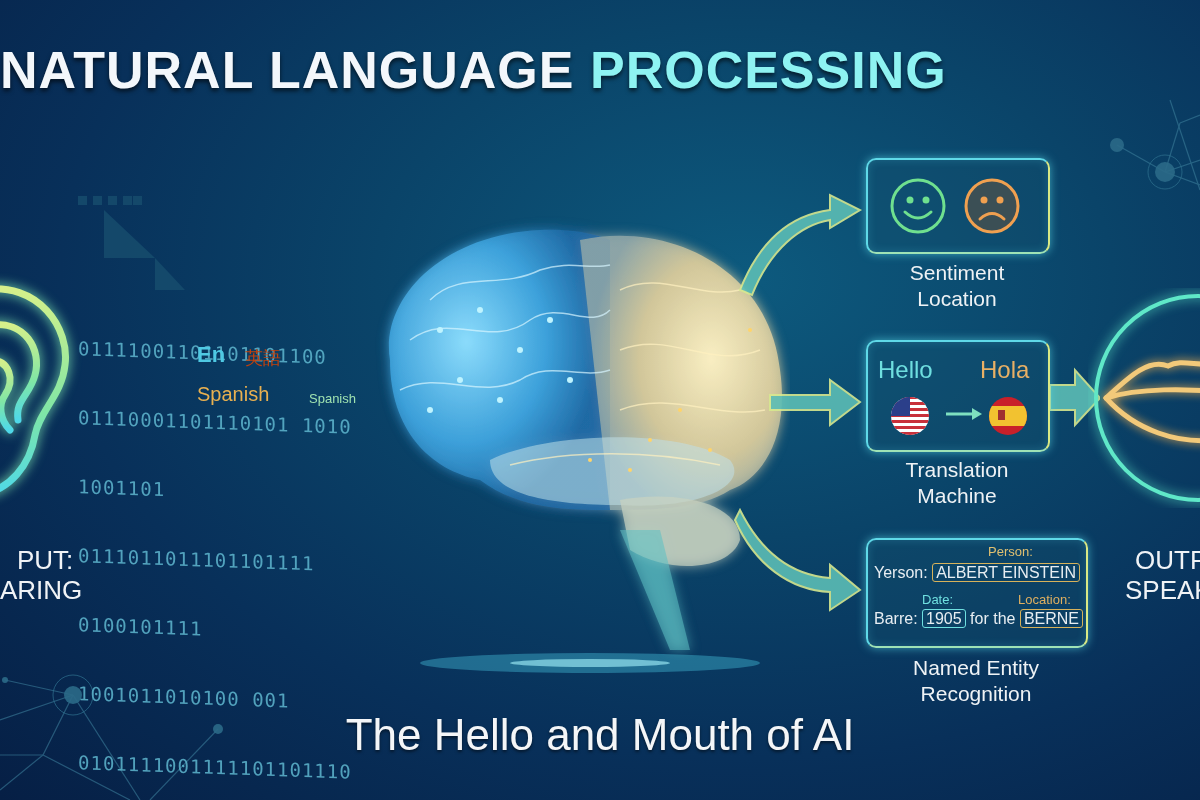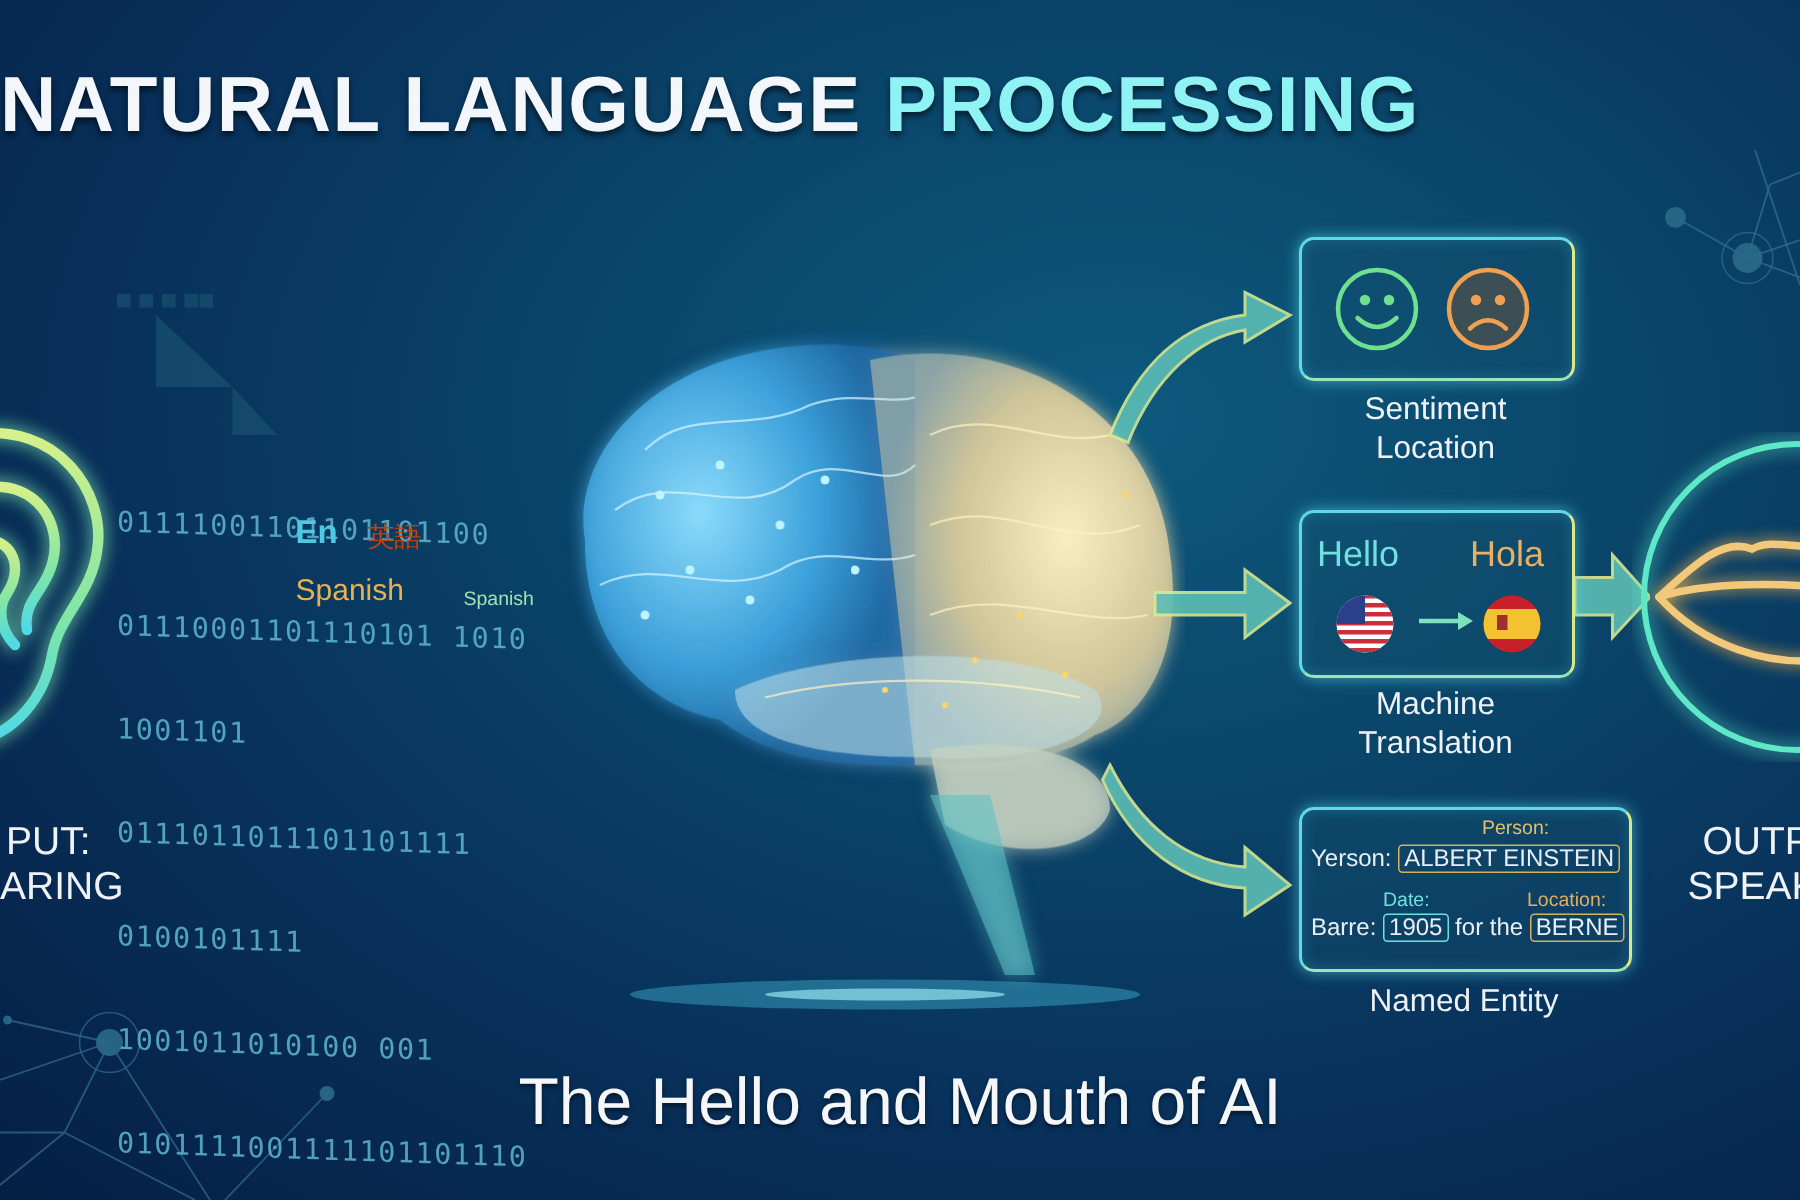--- a/index.html
+++ b/index.html
@@ -96,21 +96,21 @@
         <stop offset="1" stop-color="#4fd8e8"></stop>
     </linearGradient>
   </defs>
   <g fill="none" stroke="url(#earg)" stroke-width="7" stroke-linecap="round">
     <path d="M10 20 C70 10 100 60 95 95 C92 125 70 140 65 165 C60 195 40 220 10 225"></path>
     <path d="M20 55 C55 50 72 80 65 105 C60 125 45 130 48 150"></path>
     <path d="M20 90 C40 90 45 110 35 125 C28 135 30 150 40 160"></path>
   </g>
 </svg>
 <div class="abs side-label" style="left:0;top:545px;">
-  <div style="padding-left:4px">PUT:</div>
+  <div style="padding-left:17px">PUT:</div>
   <div>ARING</div>
 </div>
 
 <div class="abs binary" style="left:78px;top:296px;transform:skewY(2deg);">
   <div>01111001101101101100</div>
   <div>01110001101110101 1010</div>
   <div>1001101</div>
   <div>0111011011101101111</div>
   <div>0100101111</div>
   <div>1001011010100 001</div>
@@ -238,41 +238,42 @@
         <circle cx="20" cy="20" r="19"></circle>
       </clipPath>
     <g clip-path="url(#ce)">
       <rect width="40" height="40" fill="#c8202a"></rect>
       <rect y="10" width="40" height="20" fill="#f2c230"></rect>
       <rect x="10" y="14" width="7" height="10" fill="#a03030"></rect>
     </g>
   </svg>
 </div>
 <div class="abs task-label" style="left:866px;top:457px;width:182px;">
+  <div>Translation</div>
   <div>Machine</div>
-  <div>Translation</div>
 </div>
 
 <div class="abs panel" style="left:866px;top:538px;width:218px;height:106px;">
   <div class="abs ner-tag" style="left:120px;top:4px;color:#e0c070;">Person:</div>
   <div class="abs ner-text" style="left:6px;top:24px;white-space:nowrap;">
     <span>Yerson:</span>
     <span class="ner-box">ALBERT EINSTEIN</span>
   </div>
   <div class="abs ner-tag" style="left:54px;top:52px;color:#6fe0e0;">Date:</div>
   <div class="abs ner-tag" style="left:150px;top:52px;color:#e0b060;">Location:</div>
   <div class="abs ner-text" style="left:6px;top:70px;white-space:nowrap;">
     <span>Barre:</span>
     <span class="ner-box" style="border-color:#6fe0e0">1905</span>
     <span>for the</span>
     <span class="ner-box">BERNE</span>
   </div>
 </div>
 <div class="abs task-label" style="left:866px;top:655px;width:220px;">
   <div>Named Entity</div>
+  <div>Recognition</div>
 </div>
 
 <svg class="abs" style="left:1088px;top:288px" width="140" height="220" viewBox="0 0 140 220">
   <circle cx="110" cy="110" r="102" fill="none" stroke="#5fe8c8" stroke-width="4" style="filter:drop-shadow(0 0 6px #5fe8c8)"></circle>
   <g fill="none" stroke="#f2c97a" stroke-width="5" stroke-linecap="round" style="filter:drop-shadow(0 0 5px #f0b050)">
     <path d="M18 110 C40 90 60 70 80 78 C95 70 110 80 140 75"></path>
     <path d="M18 110 C50 100 100 100 140 105"></path>
     <path d="M18 110 C45 140 90 160 140 150"></path>
   </g>
 </svg>

